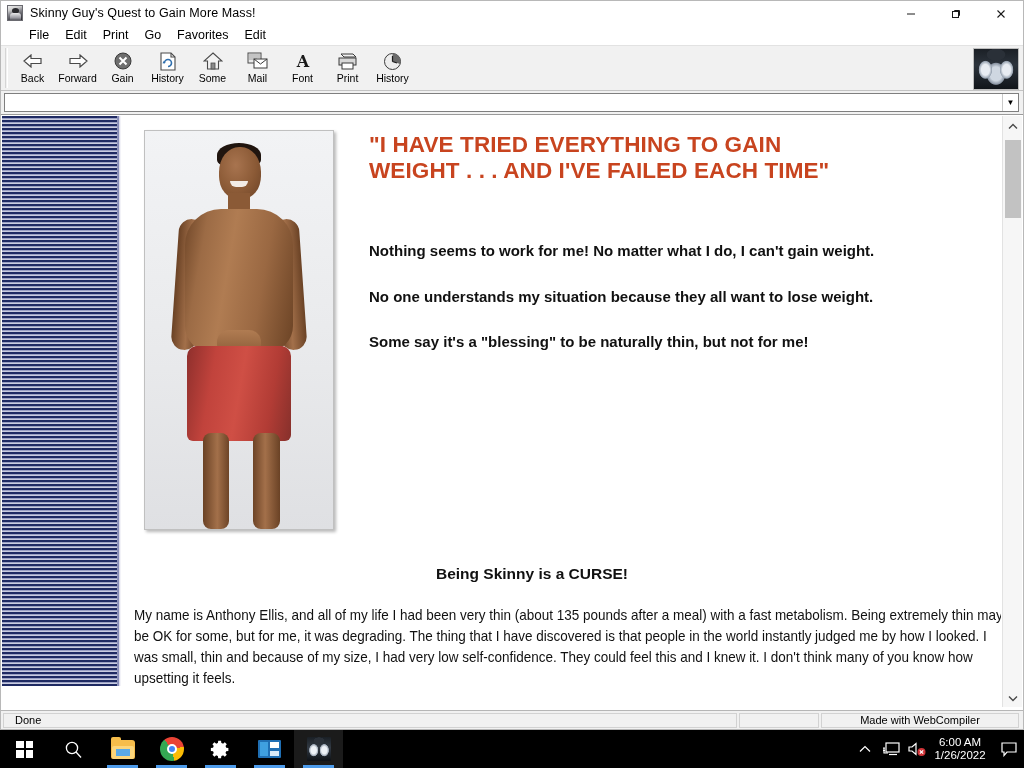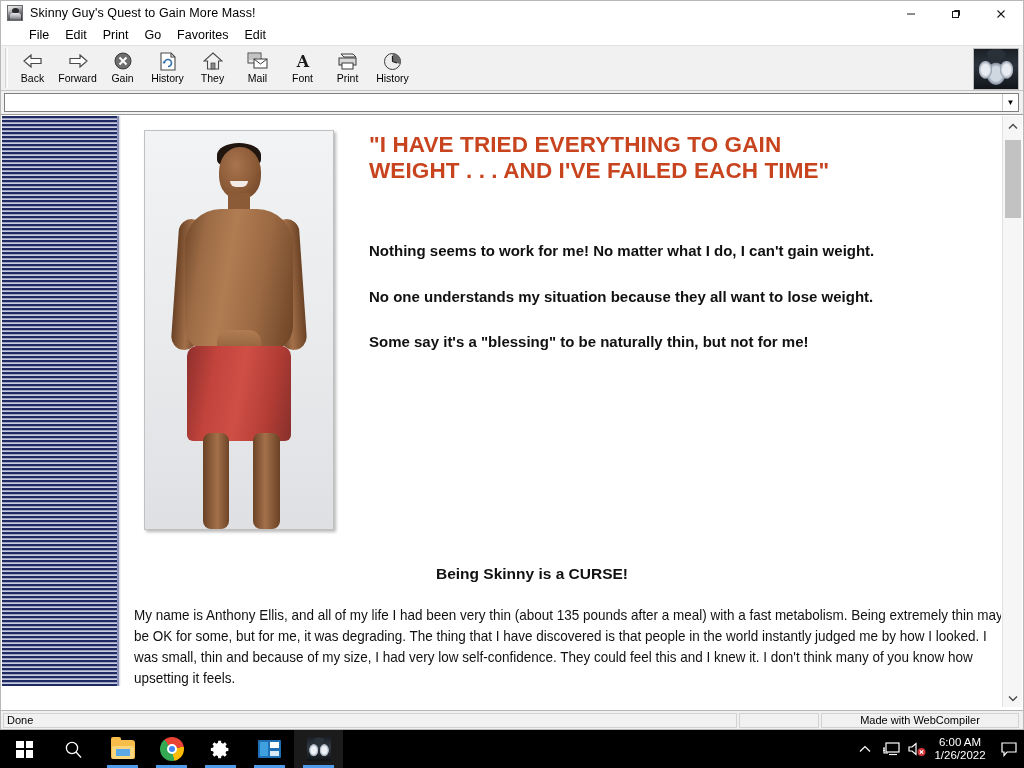--- a/index.html
+++ b/index.html
@@ -197,21 +197,21 @@
 
   
   .statusbar {
     position:absolute; left:0; bottom:0; width:100%; height:19px;
     background:#f1f1f1; border-top:1px solid #b6b6b6;
     display:flex; align-items:center; padding:0 2px;
   }
   .st-panel {
     height:15px; border:1px solid #d2d2d2; background:#f1f1f1;
     display:flex; align-items:center; font-size:11px; color:#000;
-    padding:0 3px; margin-right:2px;
+    padding:0 11px; margin-right:2px;
   }
   .st-main { flex:1 1 auto; }
   .st-mid  { width:80px; }
   .st-right{ width:198px; justify-content:center;text-align:center; }
 
   
   .taskbar {
     position:absolute; left:0; bottom:0; width:1024px; height:38px;
     background:#000000; display:flex; align-items:center;
   }
@@ -344,21 +344,21 @@
         <div class="tb-lbl">History</div>
       </div>
 
       <div class="tb-btn">
         <div class="tb-ico">
           <svg width="20" height="18" viewBox="0 0 20 18">
             <path d="M10 1 L19 9 H15.5 V17 H4.5 V9 H1 Z" fill="#f2f2f2" stroke="#4a4a4a" stroke-width="1.1"></path>
             <rect x="8" y="11" width="4" height="6" fill="#8a8a8a" stroke="#4a4a4a" stroke-width="0.8"></rect>
           </svg>
         </div>
-        <div class="tb-lbl">They</div>
+        <div class="tb-lbl">Some</div>
       </div>
 
       <div class="tb-btn">
         <div class="tb-ico">
           <svg width="21" height="18" viewBox="0 0 21 18">
             <rect x="1" y="1" width="13" height="10" fill="#e9e9e9" stroke="#4a4a4a" stroke-width="1"></rect>
             <path d="M2 3 H13 M2 5 H13 M2 7 H10" stroke="#8a8a8a" stroke-width="0.8"></path>
             <rect x="7" y="7" width="13" height="9" fill="#fff" stroke="#3a3a3a" stroke-width="1"></rect>
             <path d="M7 7 L13.5 12 L20 7" fill="none" stroke="#3a3a3a" stroke-width="1"></path>
           </svg>

